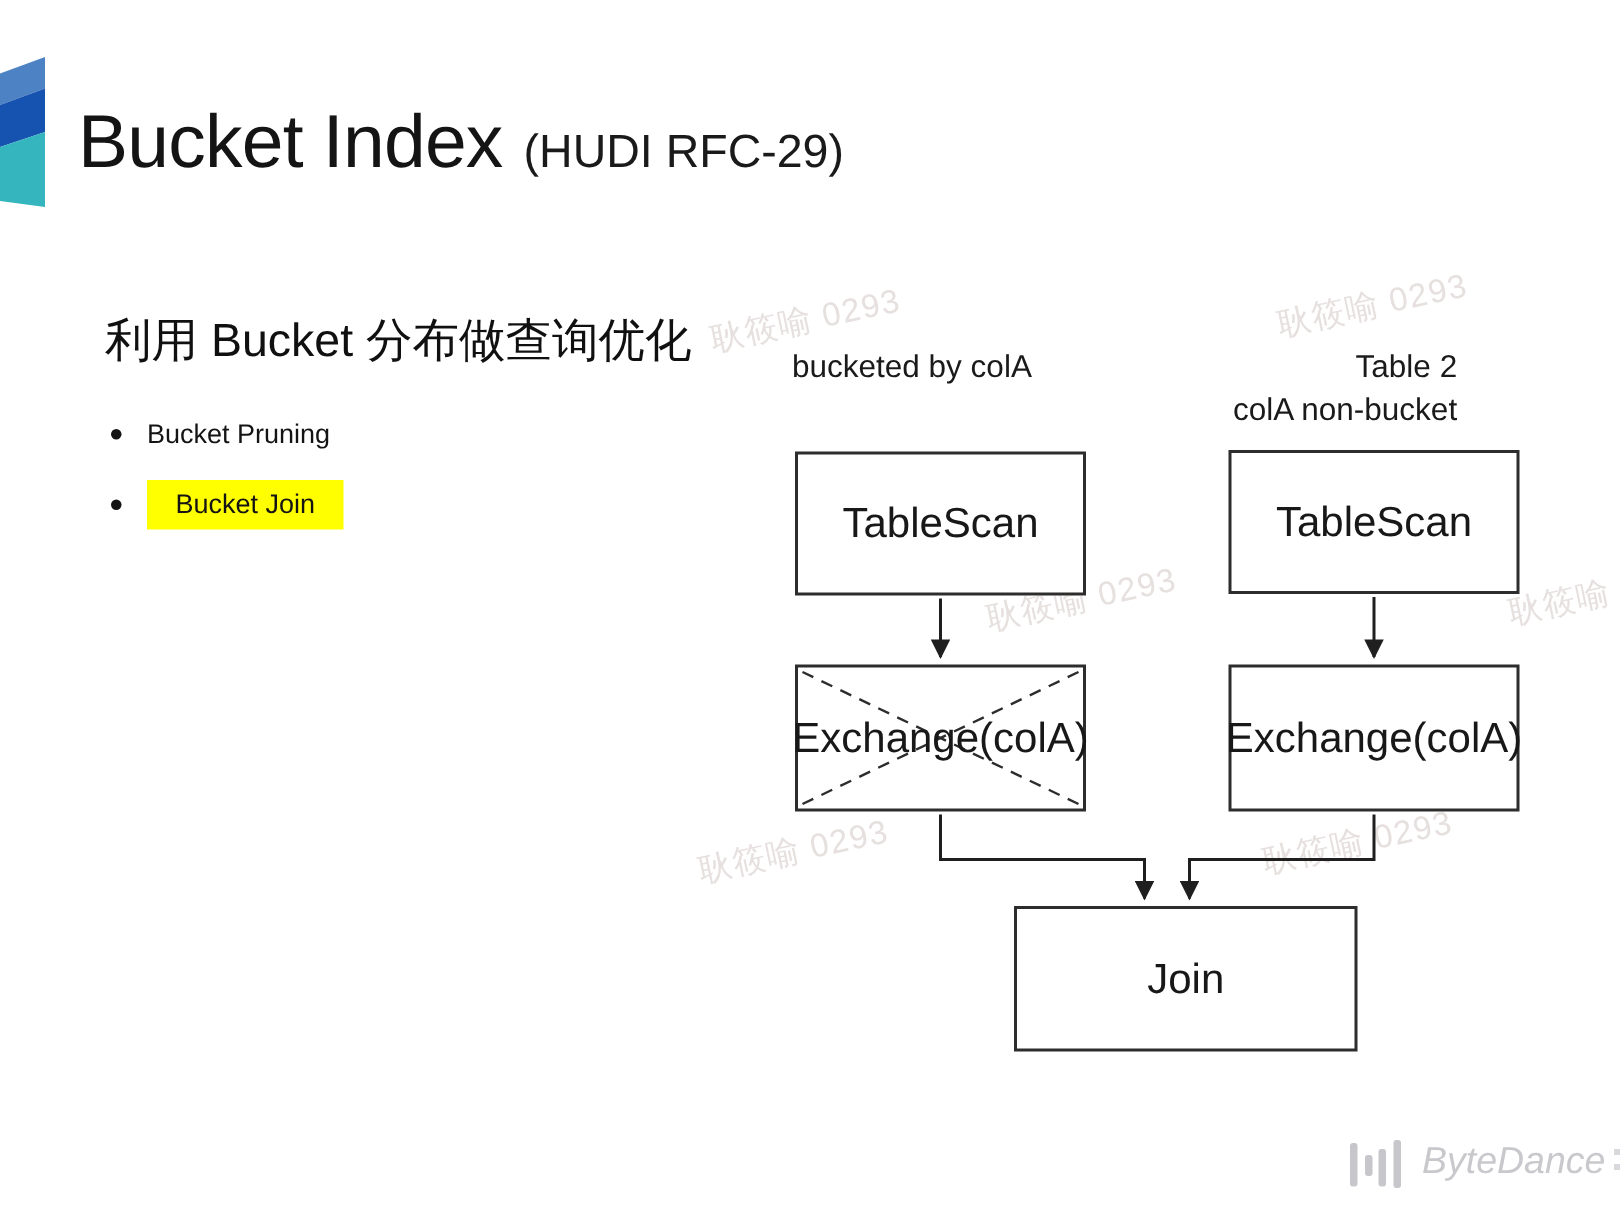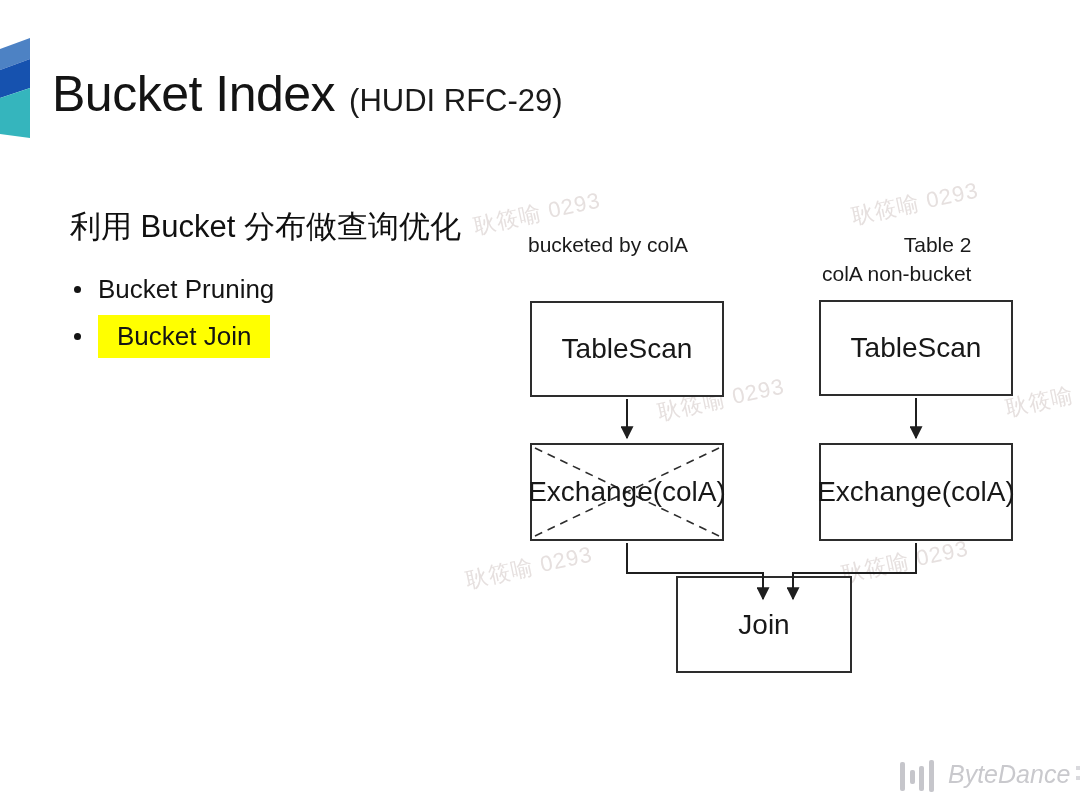--- a/index.html
+++ b/index.html
@@ -18,21 +18,21 @@
   .corner-logo{position:absolute;left:0;top:0;z-index:2;}
   
   .title-row{position:absolute;left:52px;top:68px;display:flex;align-items:baseline;z-index:2;}
   .title{font-size:50px;line-height:52px;color:#141414;letter-spacing:-0.5px;}
   .title-suffix{font-size:31px;margin-left:14px;color:#1a1a1a;}
   
   .cn-heading{position:absolute;left:70px;top:208px;font-size:31px;line-height:38px;color:#101010;z-index:2;white-space:nowrap;}
   .bullets{position:absolute;left:74px;top:270px;z-index:2;}
   .bullet-item{display:flex;align-items:center;height:38px;margin-bottom:9px;}
   .bullet-dot{width:7px;height:7px;border-radius:50%;background:#141414;margin-right:17px;flex:0 0 auto;}
-  .bullet-label{font-size:26px;color:#141414;}
+  .bullet-label{font-size:18px;color:#141414;}
   .bullet-label.hl{background:#ffff00;padding:6px 19px;}
   
   .watermark{
     position:absolute;z-index:1;color:#e6e0df;font-size:22px;letter-spacing:1px;
     white-space:nowrap;transform:rotate(-12deg);transform-origin:left center;
     user-select:none;
   }
   .wm1{left:474px;top:212px;}
   .wm2{left:852px;top:202px;}
   .wm3{left:658px;top:398px;}
@@ -46,21 +46,21 @@
   .node{
     position:absolute;z-index:2;box-sizing:border-box;
     border:2px solid #2d2d2d;background:#ffffff;
     display:flex;align-items:center;justify-content:center;
     font-size:28px;color:#181818;
   }
   .n-ts1{left:530px;top:301px;width:194px;height:96px;}
   .n-ts2{left:819px;top:300px;width:194px;height:96px;}
   .n-ex1{left:530px;top:443px;width:194px;height:98px;}
   .n-ex2{left:819px;top:443px;width:194px;height:98px;}
-  .n-join{left:676px;top:576px;width:176px;height:97px;}
+  .n-join{left:676px;top:604px;width:229px;height:97px;}
   .x-cross{position:absolute;left:0;top:0;width:100%;height:100%;}
   .node-label{position:relative;z-index:1;}
   .arrows{position:absolute;left:0;top:0;width:1080px;height:803px;z-index:3;pointer-events:none;}
   
   .footer{position:absolute;left:898px;top:757px;display:flex;align-items:flex-start;z-index:2;font-style:italic;}
   .brand-text{font-size:25px;color:#c9c9cd;margin-left:8px;line-height:34px;}
   .cutoff-mark{margin-left:6px;margin-top:9px;display:flex;flex-direction:column;}
   .cutoff-mark i{display:block;width:4px;height:4px;background:#d9d9dd;margin-bottom:6px;}
 </style>
 </head>

